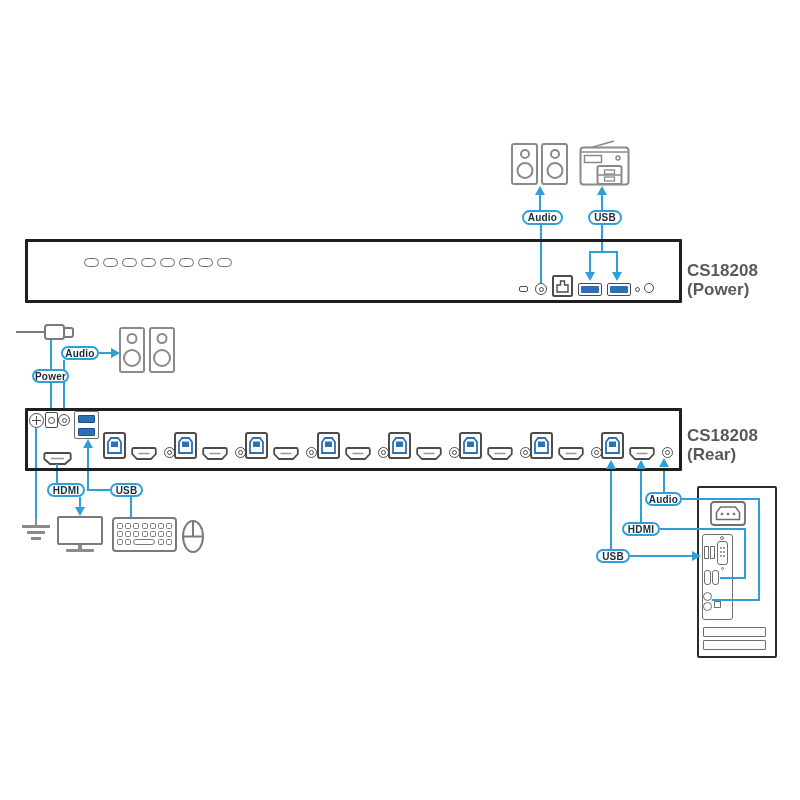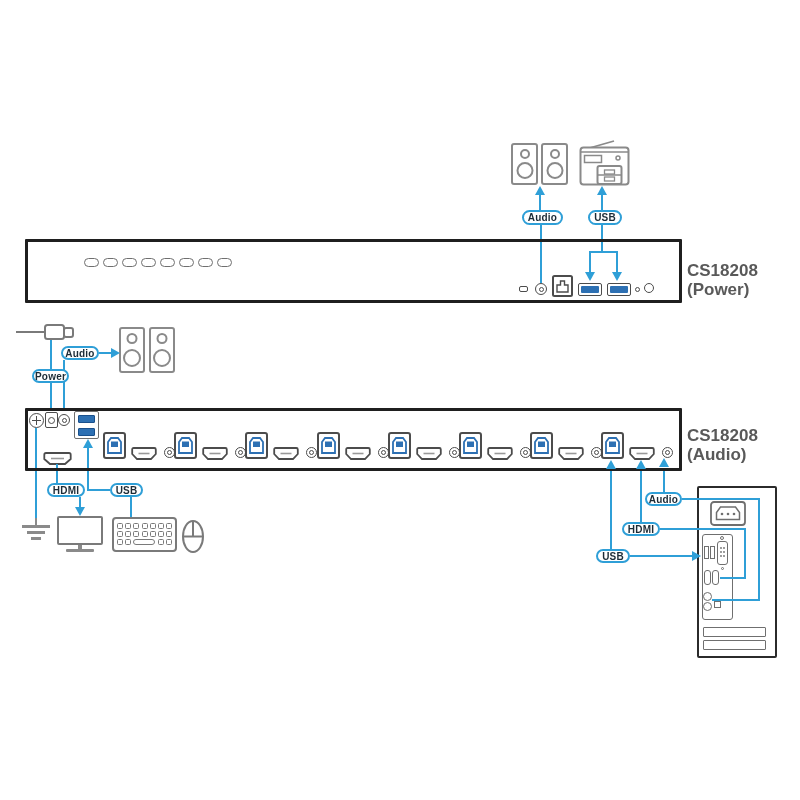--- a/index.html
+++ b/index.html
@@ -340,21 +340,21 @@
             </svg>
           </span>
           <span class="pjack jack">
             <i></i>
           </span>
         </div>
       </div>
   </div>
   <div class="devlabel" style="left:687px;top:426px;">
     <div>CS18208</div>
-    <div>(Audio)</div>
+    <div>(Rear)</div>
   </div>
 
   <div class="ah up" style="left:83px;top:439px;"></div>
   <div class="line" style="left:87px;top:448px;width:2px;height:20px;"></div>
   <div class="ah up" style="left:606px;top:460px;"></div>
   <div class="ah up" style="left:636px;top:460px;"></div>
   <div class="ah up" style="left:659px;top:458px;"></div>
 
   <div class="line" style="left:35px;top:428px;width:2px;height:40px;"></div>
   <div class="line" style="left:35px;top:471px;width:2px;height:47px;"></div>

